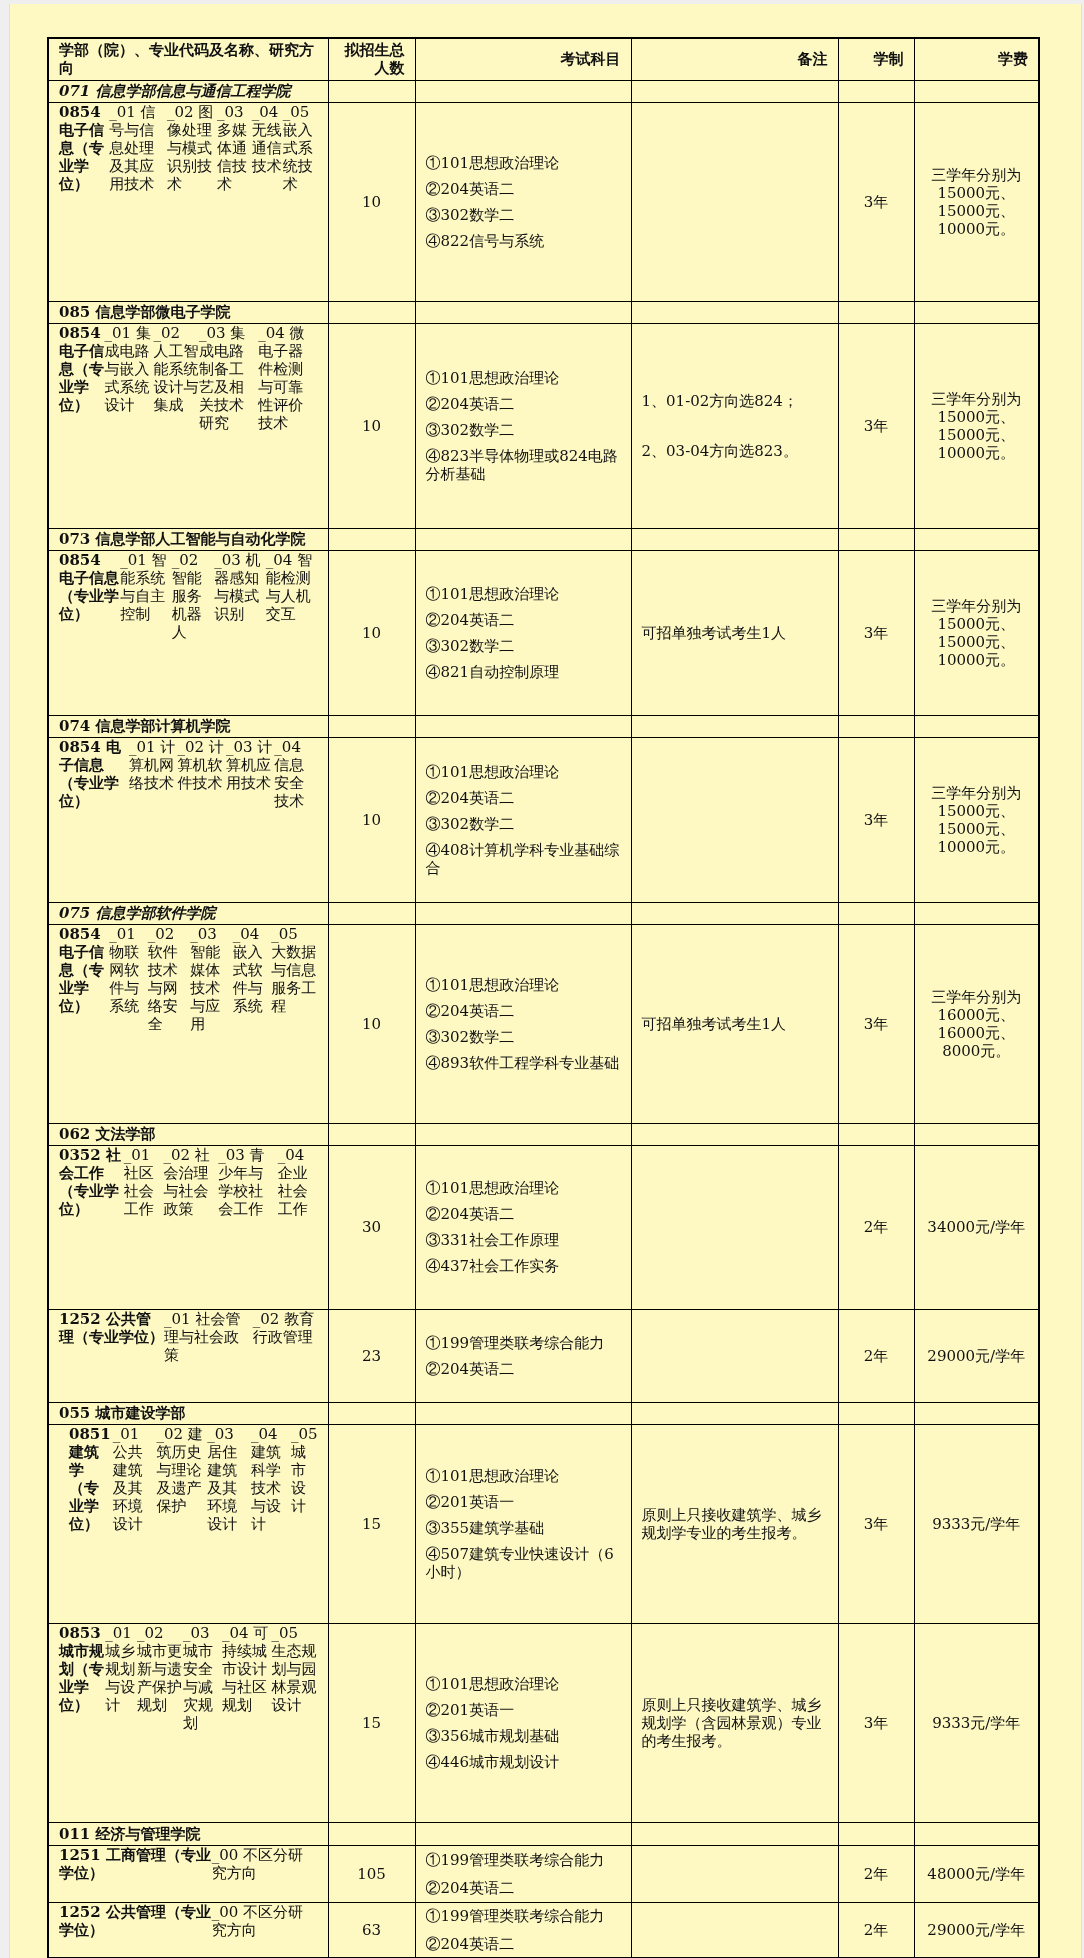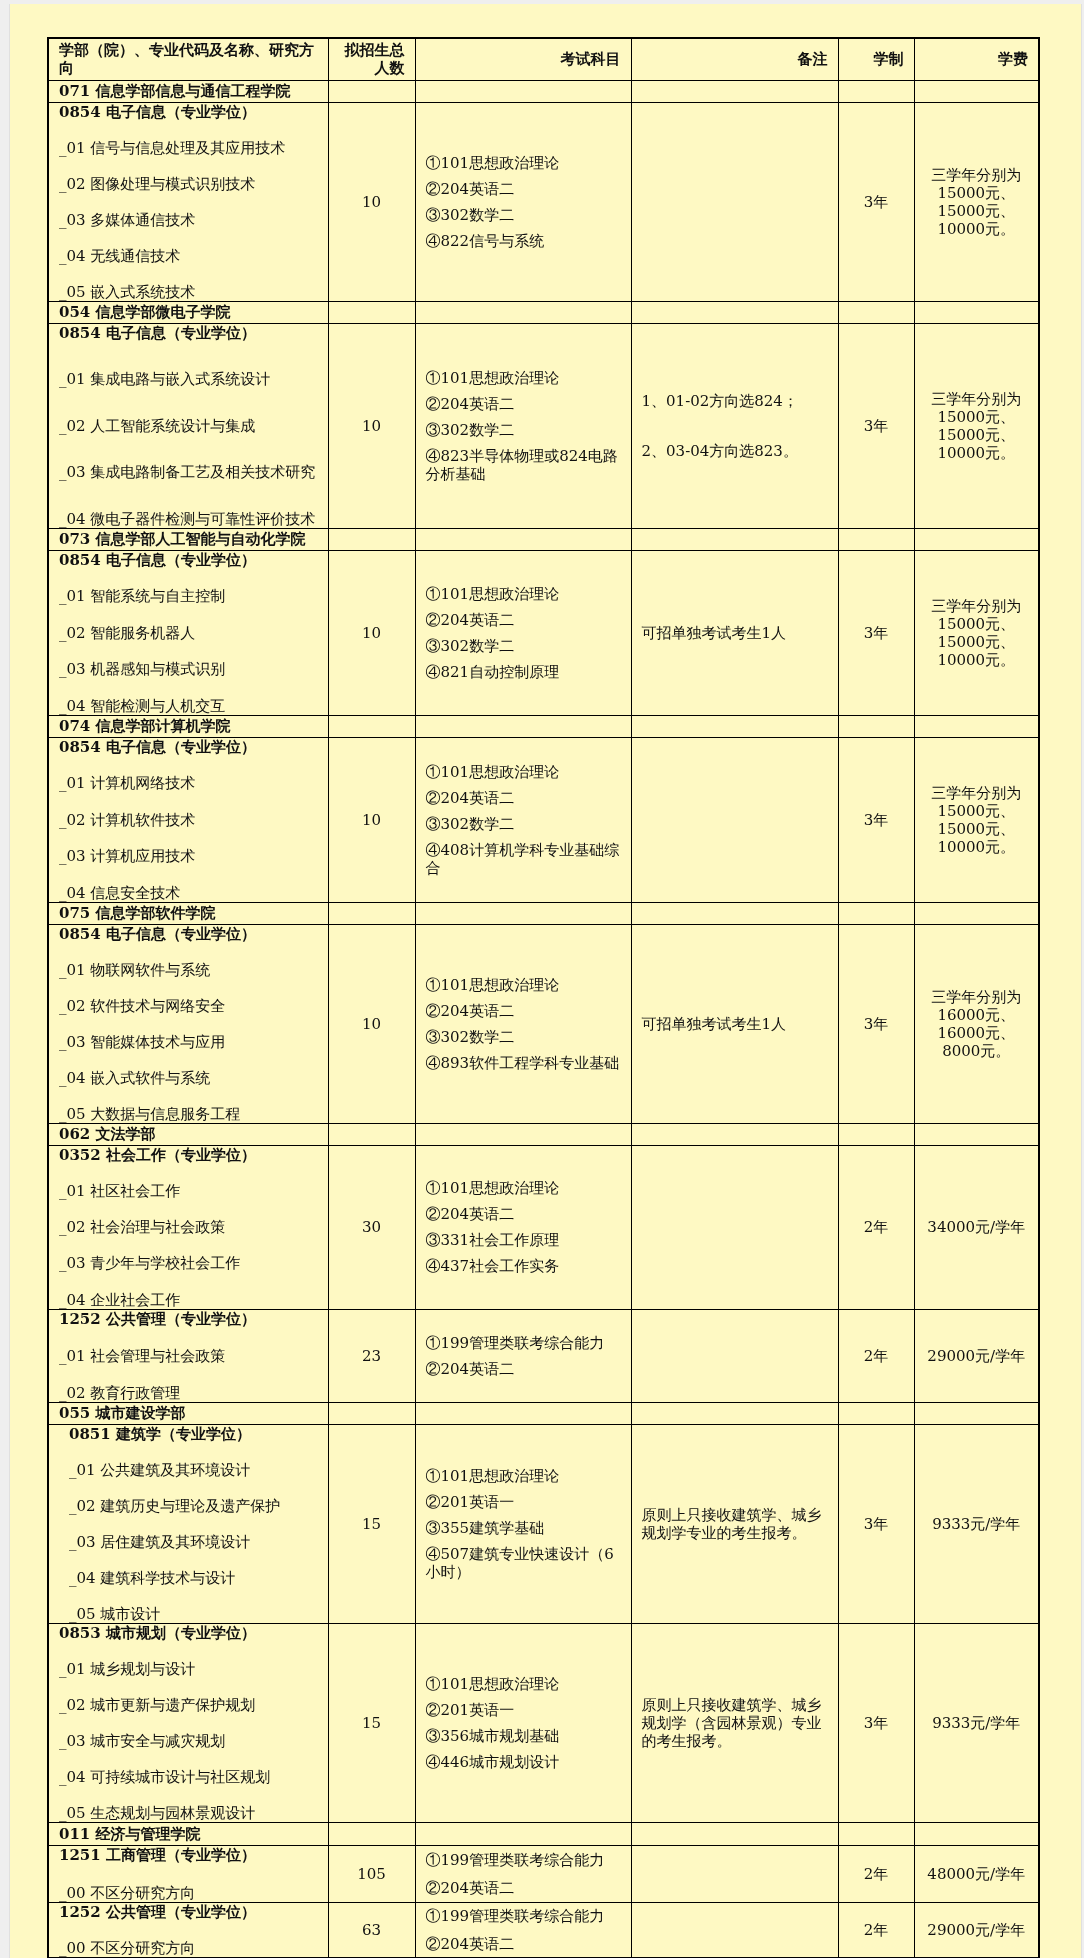--- a/index.html
+++ b/index.html
@@ -8,21 +8,21 @@
   .page{position:absolute;left:9px;top:4px;width:1071px;height:1954px;background:#fef9c3;
         border-left:1px solid #e0e0e0;border-right:1px solid #e0e0e0;}
   table.plan{position:absolute;left:37px;top:33px;border-collapse:collapse;table-layout:fixed;
         border:2px solid #000;font-size:15px;line-height:1.2;}
   table.plan td, table.plan th{border:1px solid #000;padding:0 10px;vertical-align:middle;overflow:hidden;}
   th{font-weight:bold;text-align:right;font-size:15px;}
   th.left{text-align:left;}
   td.num,td.years,td.fee{text-align:center;}
   .grp td{height:21px;padding:0 10px;}
   .grp .gname{font-weight:bold;white-space:nowrap;}
-  .cell-col{display:flex;flex-direction:column;justify-content:space-between;height:100%;}
+  .cell-col{display:flex;flex-direction:row;justify-content:space-between;height:100%;}
   .major{font-weight:bold;}
   .dir,.exam{display:block;}
   .exam-list{display:flex;flex-direction:column;gap:8px;}
   .note-list{display:flex;flex-direction:column;gap:32px;}
   .fee-lines span{display:block;}
   td.first{padding:2px 10px 0 10px;vertical-align:top;}
 </style>
 </head>
 <body>
 
@@ -40,21 +40,21 @@
     <tr style="height:42px">
       <th class="left">学部（院）、专业代码及名称、研究方向</th>
       <th>拟招生总人数</th>
       <th>考试科目</th>
       <th>备注</th>
       <th>学制</th>
       <th>学费</th>
     </tr>
   </thead>
   <tbody id="tbody">
-        <tr class="grp" style="height: 22px;">
+        <tr class="grp" style="height: 22px; font-style: italic;">
           <td class="gname">071 信息学部信息与通信工程学院</td>
           <td></td>
           <td></td>
           <td></td>
           <td></td>
           <td></td>
         </tr>
         <tr style="height: 199px;">
           <td class="first" style="height: 197px;">
             <div class="cell-col">
@@ -80,21 +80,21 @@
           </td>
           <td class="years">3年</td>
           <td class="fee fee-lines">
             <span>三学年分别为</span>
             <span>15000元、</span>
             <span>15000元、</span>
             <span>10000元。</span>
           </td>
         </tr>
         <tr class="grp" style="height: 22px;">
-          <td class="gname">054 信息学部微电子学院</td>
+          <td class="gname">085 信息学部微电子学院</td>
           <td></td>
           <td></td>
           <td></td>
           <td></td>
           <td></td>
         </tr>
         <tr style="height: 205px;">
           <td class="first" style="height: 203px;">
             <div class="cell-col">
               <span class="major">0854 电子信息（专业学位）</span>
@@ -198,21 +198,21 @@
             <div class="note-list"></div>
           </td>
           <td class="years">3年</td>
           <td class="fee fee-lines">
             <span>三学年分别为</span>
             <span>15000元、</span>
             <span>15000元、</span>
             <span>10000元。</span>
           </td>
         </tr>
-        <tr class="grp" style="height: 21px;">
+        <tr class="grp" style="height: 21px; font-style: italic;">
           <td class="gname">075 信息学部软件学院</td>
           <td></td>
           <td></td>
           <td></td>
           <td></td>
           <td></td>
         </tr>
         <tr style="height: 199px;">
           <td class="first" style="height: 197px;">
             <div class="cell-col">

